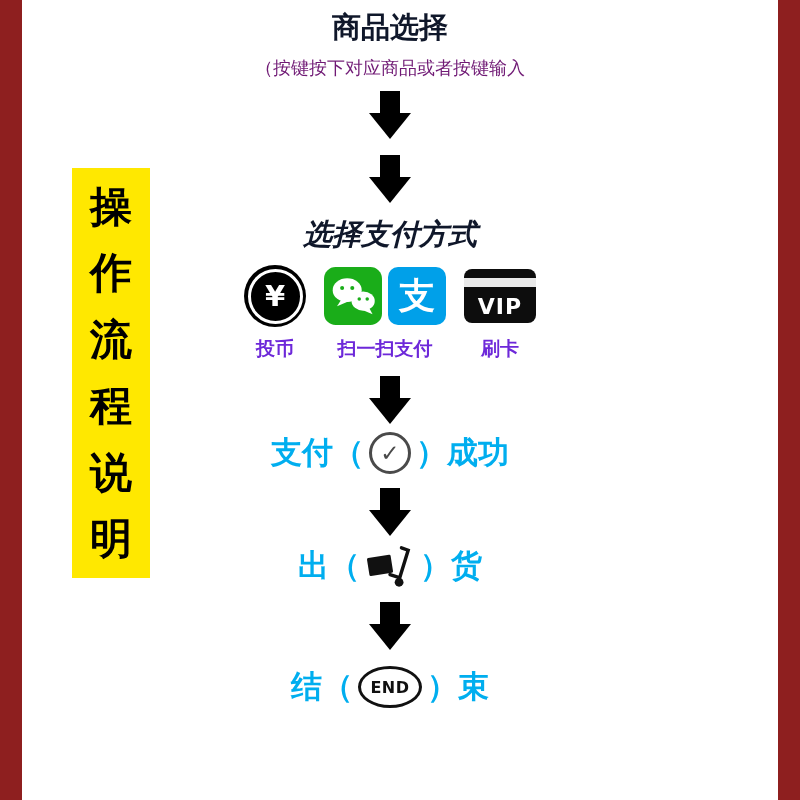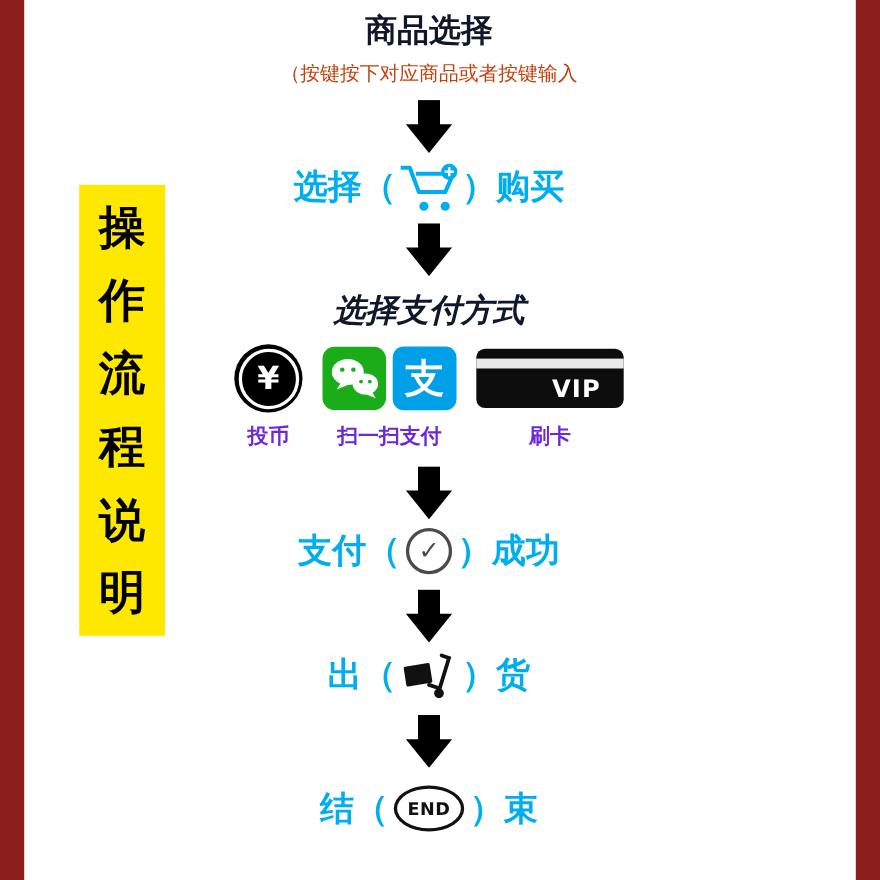--- a/index.html
+++ b/index.html
@@ -31,21 +31,21 @@
     display: flex; flex-direction: column; align-items: center;
   }
 
   .step-title {
     color: #0f172a; font-weight: 700; text-align: center;
   }
   .title-top { font-size: 29px; margin-top: 8px; }
   .title-pay { font-size: 29px; margin-top: 6px; font-style: italic; }
 
   .note {
-    color: #c2410c; font-size: 18px; line-height: 27px;
+    color: #701a75; font-size: 18px; line-height: 27px;
     text-align: center; margin-top: 6px;
   }
   .note-small { font-size: 17px; margin-top: 2px; }
 
   .arrow { margin: 10px 0 6px; line-height: 0; }
 
   .step-row {
     display: flex; align-items: center;
     color: #00aeef; font-size: 31px; font-weight: 700;
     margin-top: 2px;
@@ -70,22 +70,22 @@
     color: #fff; font-size: 29px; font-weight: 700;
   }
 
   .alipay {
     width: 58px; height: 58px; border-radius: 10px; background: #00a0e9;
     display: flex; align-items: center; justify-content: center;
     color: #fff; font-size: 36px; font-weight: 700;
   }
 
   .vip-card {
-    width: 86px; height: 54px; background: #0d0d0d; border-radius: 8px;
-    position: relative; display: flex; align-items: flex-end; justify-content: center; padding-left: 48px;
+    width: 72px; height: 54px; background: #0d0d0d; border-radius: 8px;
+    position: relative; display: flex; align-items: flex-end; justify-content: center;
   }
   .vip-stripe {
     position: absolute; top: 9px; left: 0; right: 0; height: 9px; background: #e9e9e9;
   }
   .vip-text { color: #fff; font-size: 22px; font-weight: 700; letter-spacing: 1px; margin-bottom: 4px; }
 
   .check-circle {
     width: 36px; height: 36px; border: 3px solid #4a4a4a; border-radius: 50%;
     display: flex; align-items: center; justify-content: center;
     color: #4a4a4a; font-size: 23px; font-weight: 700; margin: 0 5px;
@@ -121,33 +121,20 @@
     <div>（按键按下对应商品或者按键输入</div>
   </div>
 
   <div class="arrow">
     <svg width="46" height="48" viewBox="0 0 46 48">
         <rect x="13" y="0" width="20" height="24" fill="#000"></rect>
         <polygon points="2,22 44,22 23,48" fill="#000"></polygon>
       </svg>
   </div>
 
-  <div class="step-row">
-    <span>选择（</span>
-    <span class="cart-icon">
-      <svg width="56" height="46" viewBox="0 0 60 50">
-        <path d="M2 6 h9 l9 24 h26 l8 -18 H17" fill="none" stroke="#00aeef" stroke-width="4" stroke-linejoin="round"></path>
-        <circle cx="25" cy="44" r="4.5" fill="#00aeef"></circle>
-        <circle cx="46" cy="44" r="4.5" fill="#00aeef"></circle>
-        <circle cx="50" cy="10" r="8" fill="#00aeef"></circle>
-        <path d="M50 5.5 v9 M45.5 10 h9" stroke="#fff" stroke-width="2.4"></path>
-      </svg>
-    </span>
-    <span>）购买</span>
-  </div>
 
   <div class="arrow">
     <svg width="46" height="48" viewBox="0 0 46 48">
         <rect x="13" y="0" width="20" height="24" fill="#000"></rect>
         <polygon points="2,22 44,22 23,48" fill="#000"></polygon>
       </svg>
   </div>
 
   <div class="step-title title-pay">选择支付方式</div>
 

